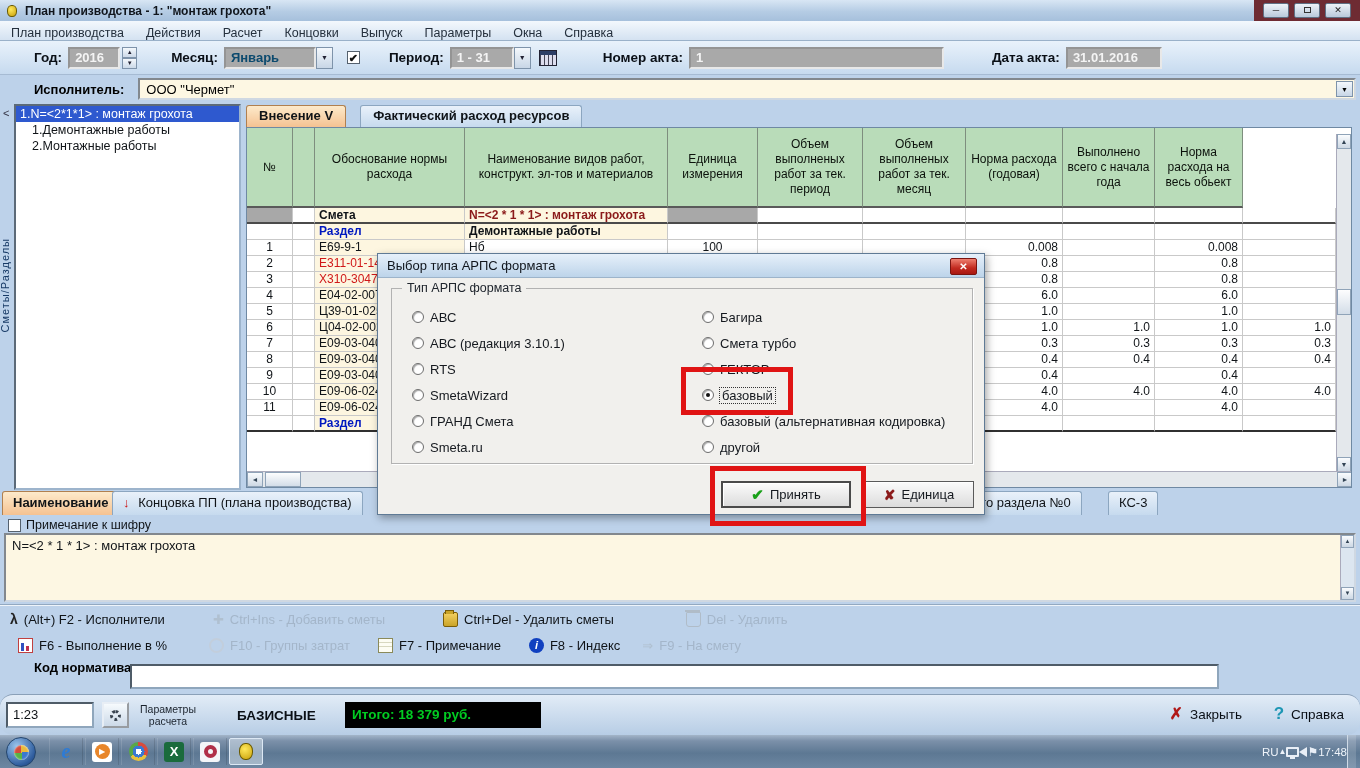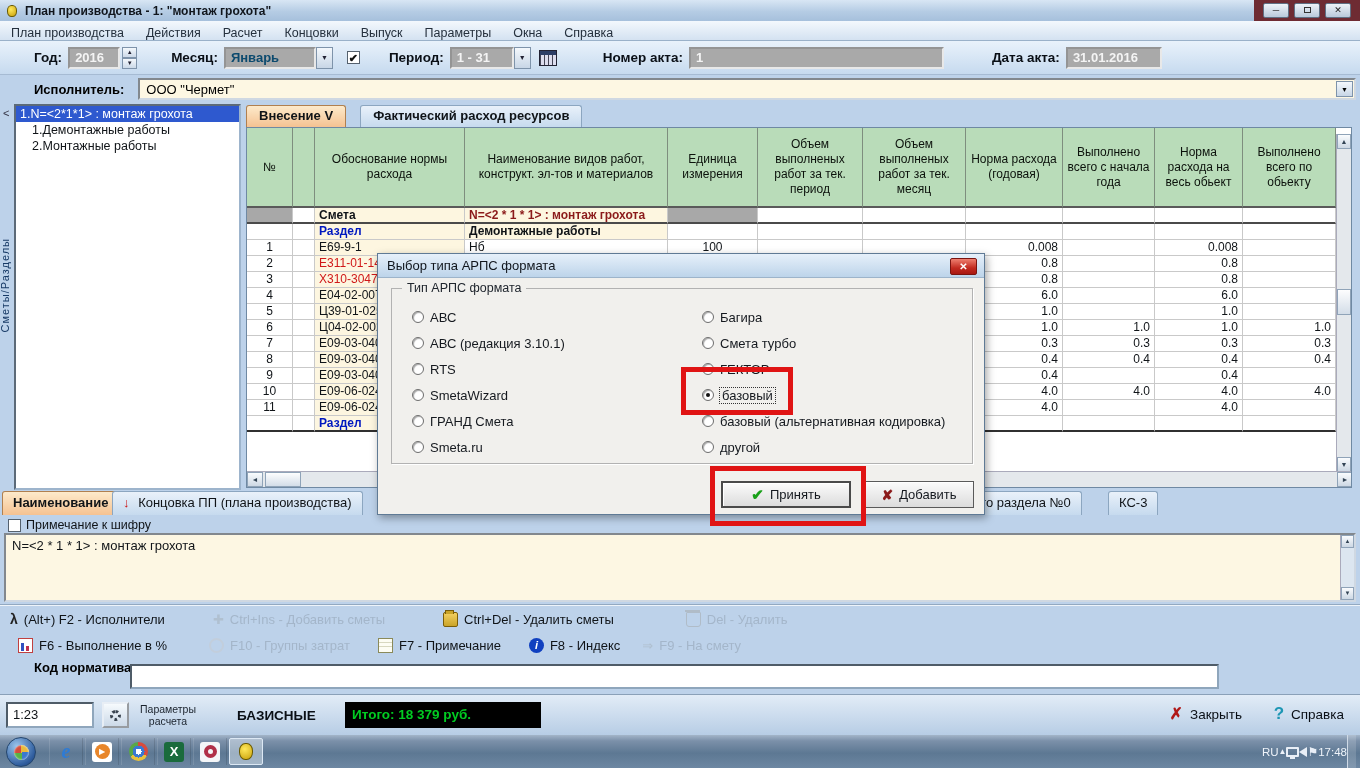--- a/index.html
+++ b/index.html
@@ -146,21 +146,21 @@
     font-size:11px; text-align:center; line-height:14px; }
   .ic-arrow { font-size:13px; line-height:15px; color:#b0c0d0; width:auto; }
 
   
   .kodrow { position:absolute; top:660px; left:0; width:1224px; height:34px; display:flex; align-items:flex-start; }
   .kod-in { position:absolute; left:130px; right:5px; top:4px; height:25px; background:#fff;
     border:2px inset #8fa6bc; }
 
   
   .statusbar { position:absolute; top:694px; left:0; width:1360px; height:41px;
-    background:linear-gradient(180deg,#e2ecf7,#b7cde5); border-top:1px solid #8aa0b8; }
+    background:linear-gradient(180deg,#e2ecf7,#b7cde5); border-top:1px solid #8aa0b8;border-radius:13px; }
   .pos-in { position:absolute; left:6px; top:7px; width:88px; height:26px; background:#fff;
     border:2px inset #8fa6bc; font-size:13px; padding:3px 5px; color:#101418; }
   .gear-btn { position:absolute; left:102px; top:7px; width:27px; height:26px;
     background:linear-gradient(#f6fafd,#ccd9e8); border:2px outset #e8eef5; display:flex; align-items:center; justify-content:center; }
   .gear { width:11px; height:11px; border:3px dotted #3a4450; border-radius:50%; }
   .params { position:absolute; left:140px; top:8px; font-size:10.5px; line-height:1.15; text-align:center; color:#1a222c; }
   .mode { position:absolute; left:237px; top:13px; font-weight:bold; font-size:13.5px; color:#0a0f16; }
   .lcd { position:absolute; left:345px; top:7px; width:196px; height:26px; background:#000;
     color:#00cc22; font-weight:bold; font-size:13.5px; line-height:26px; padding-left:7px; }
   .sb-close { position:absolute; right:118px; top:11px; display:flex; gap:7px; align-items:center; font-size:13.5px; color:#0a0f16; }
@@ -311,21 +311,20 @@
       <div class="th">№</div>
       <div class="th"></div>
       <div class="th">Обоснование нормы расхода</div>
       <div class="th">Наименование видов работ, конструкт. эл-тов и материалов</div>
       <div class="th">Единица измерения</div>
       <div class="th">Объем выполненых работ за тек. период</div>
       <div class="th">Объем выполненых работ за тек. месяц</div>
       <div class="th">Норма расхода (годовая)</div>
       <div class="th">Выполнено всего с начала года</div>
       <div class="th">Норма расхода на весь обьект</div>
-      <div class="th">Выполнено всего по обьекту</div>
     </div>
   <div id="tbody">
       <div class="trow r-smeta">
         <div class="td c-num"></div>
         <div class="td c-sel"></div>
         <div class="td c-code">Смета</div>
         <div class="td c-name">N=&lt;2 * 1 * 1&gt; : монтаж грохота</div>
         <div class="td c-num"></div>
         <div class="td c-val"></div>
         <div class="td c-val"></div>
@@ -711,18 +710,18 @@
           <span class="rtext">другой</span>
         </label>
       </div>
   </div>
   <span class="dlg-btn btn-accept">
     <span class="chk-green">✔</span>
     <span>Принять</span>
   </span>
   <span class="dlg-btn btn-cancel">
     <span class="x-dark">✘</span>
-    <span>Добавить</span>
+    <span>Единица</span>
   </span>
 </div>
 
 <div class="ann ann1"></div>
 <div class="ann ann2"></div>
 
 </body></html>

